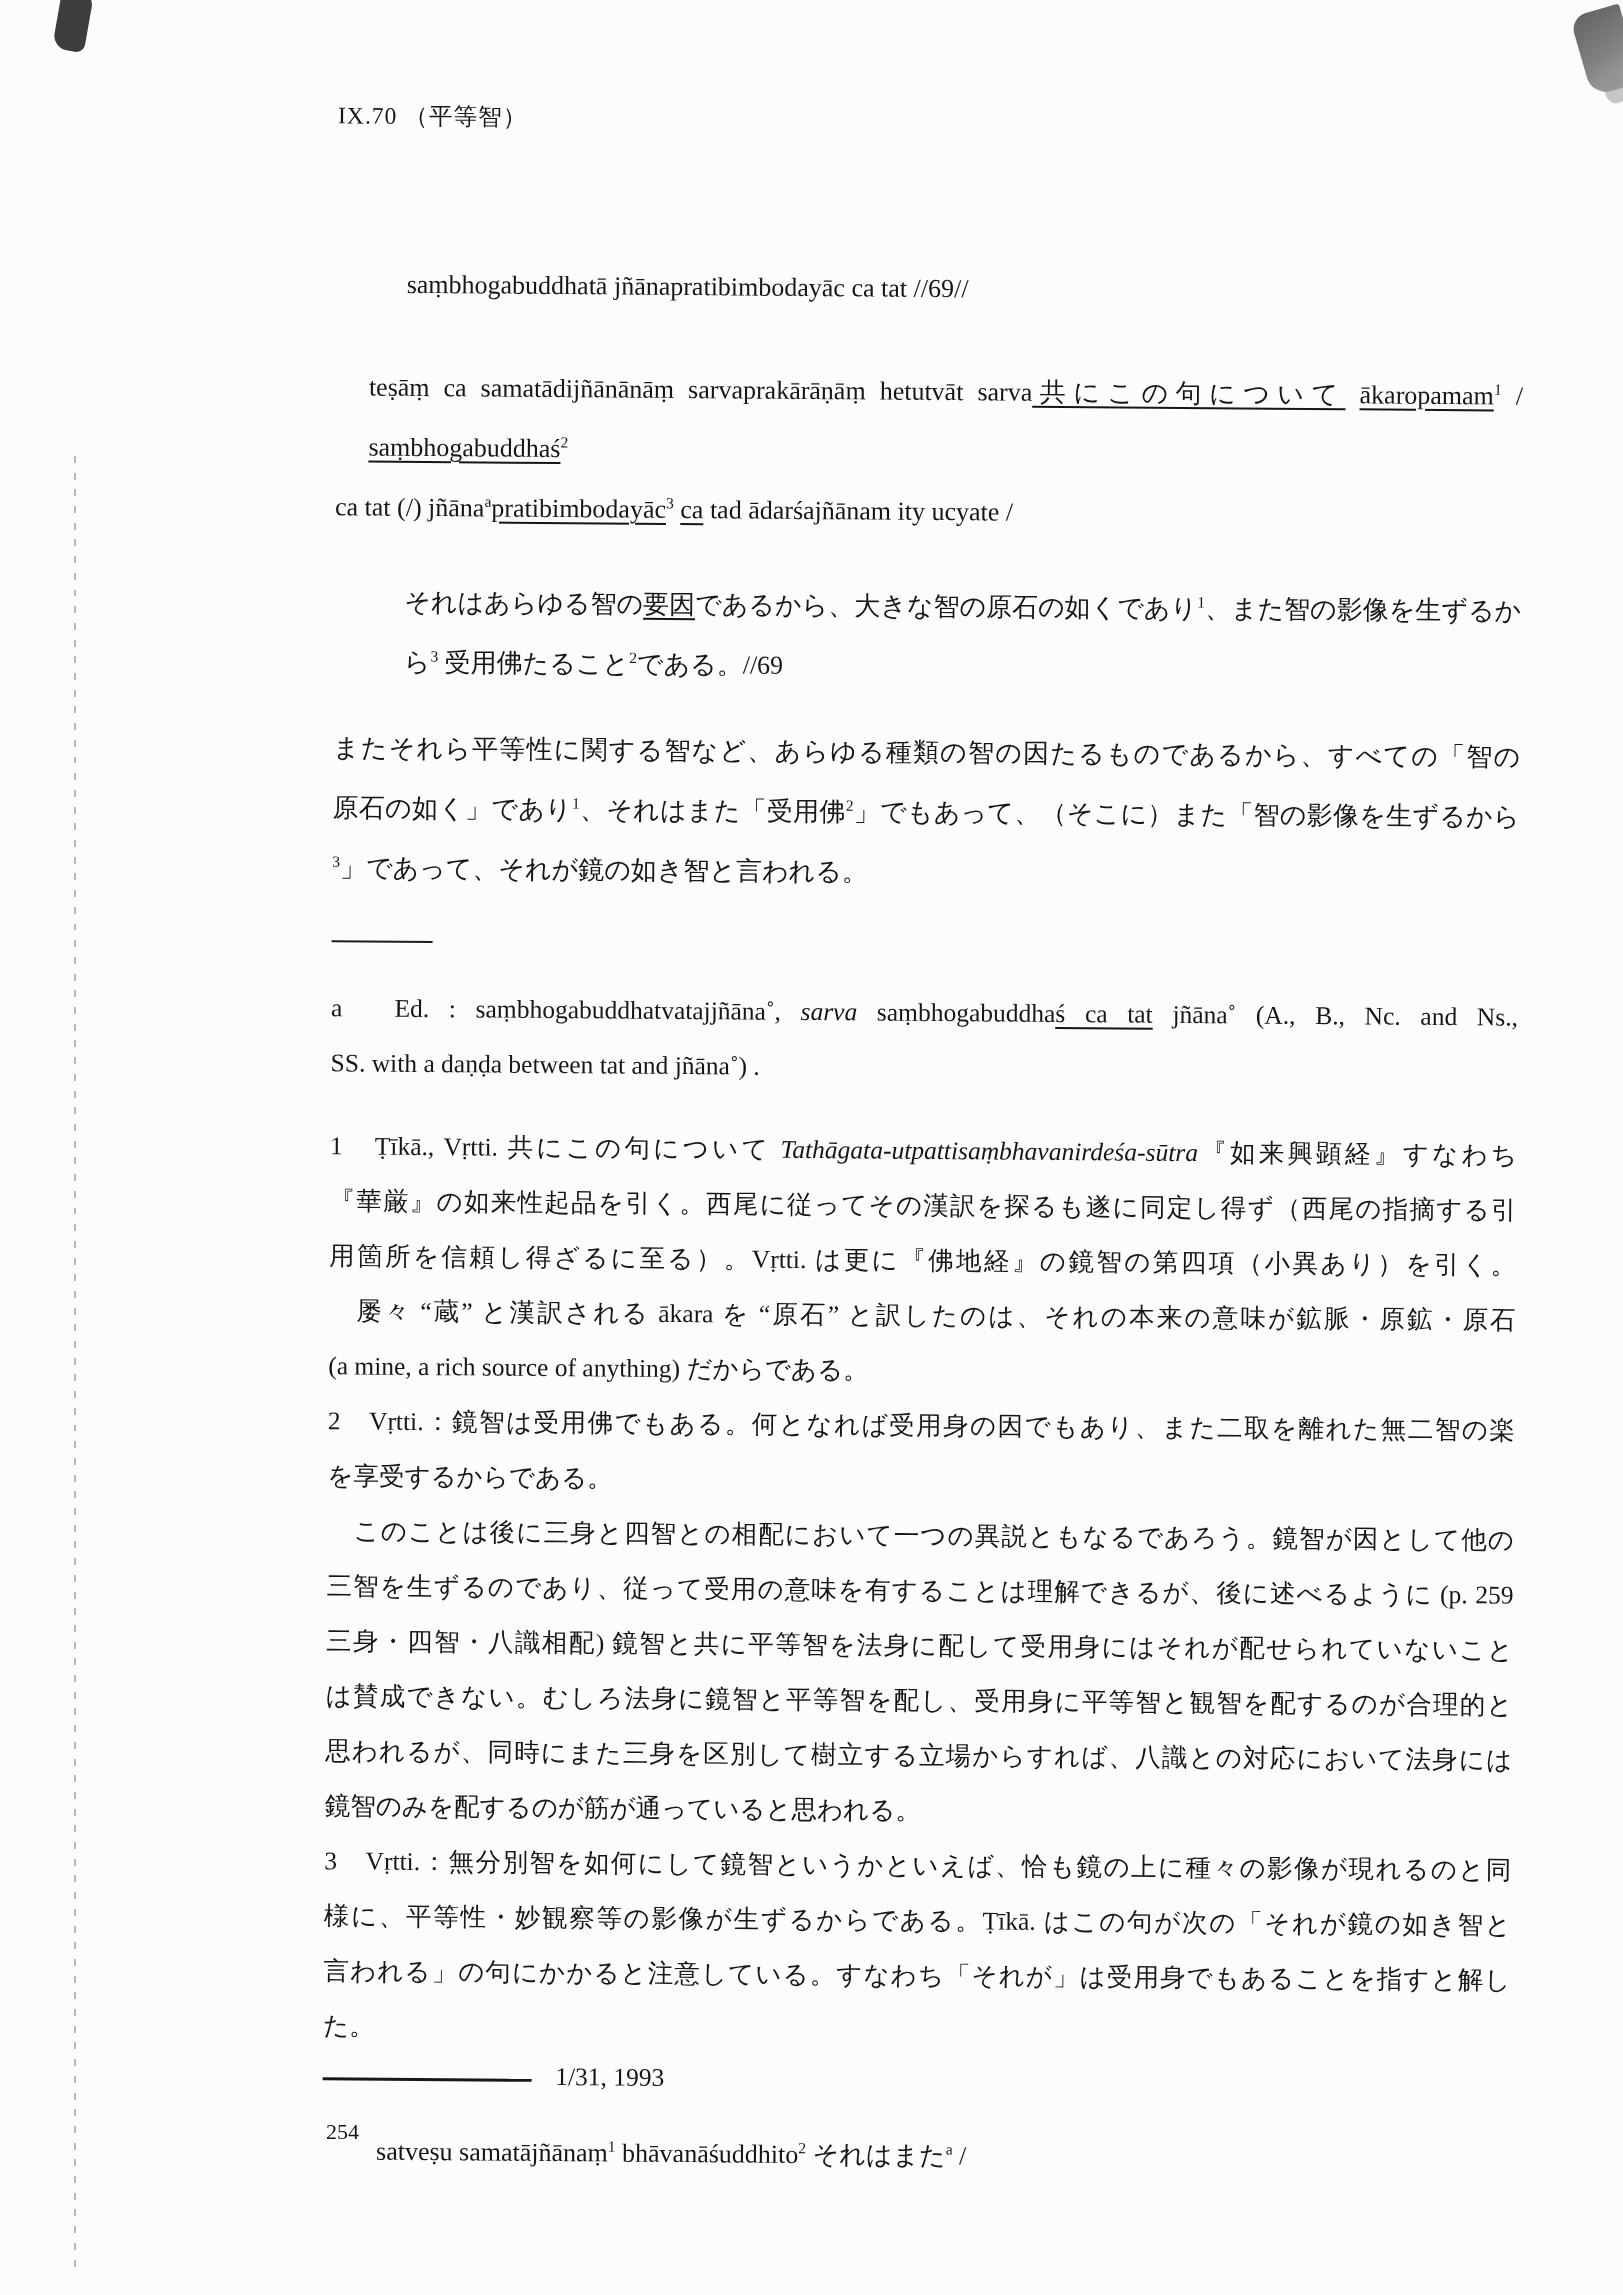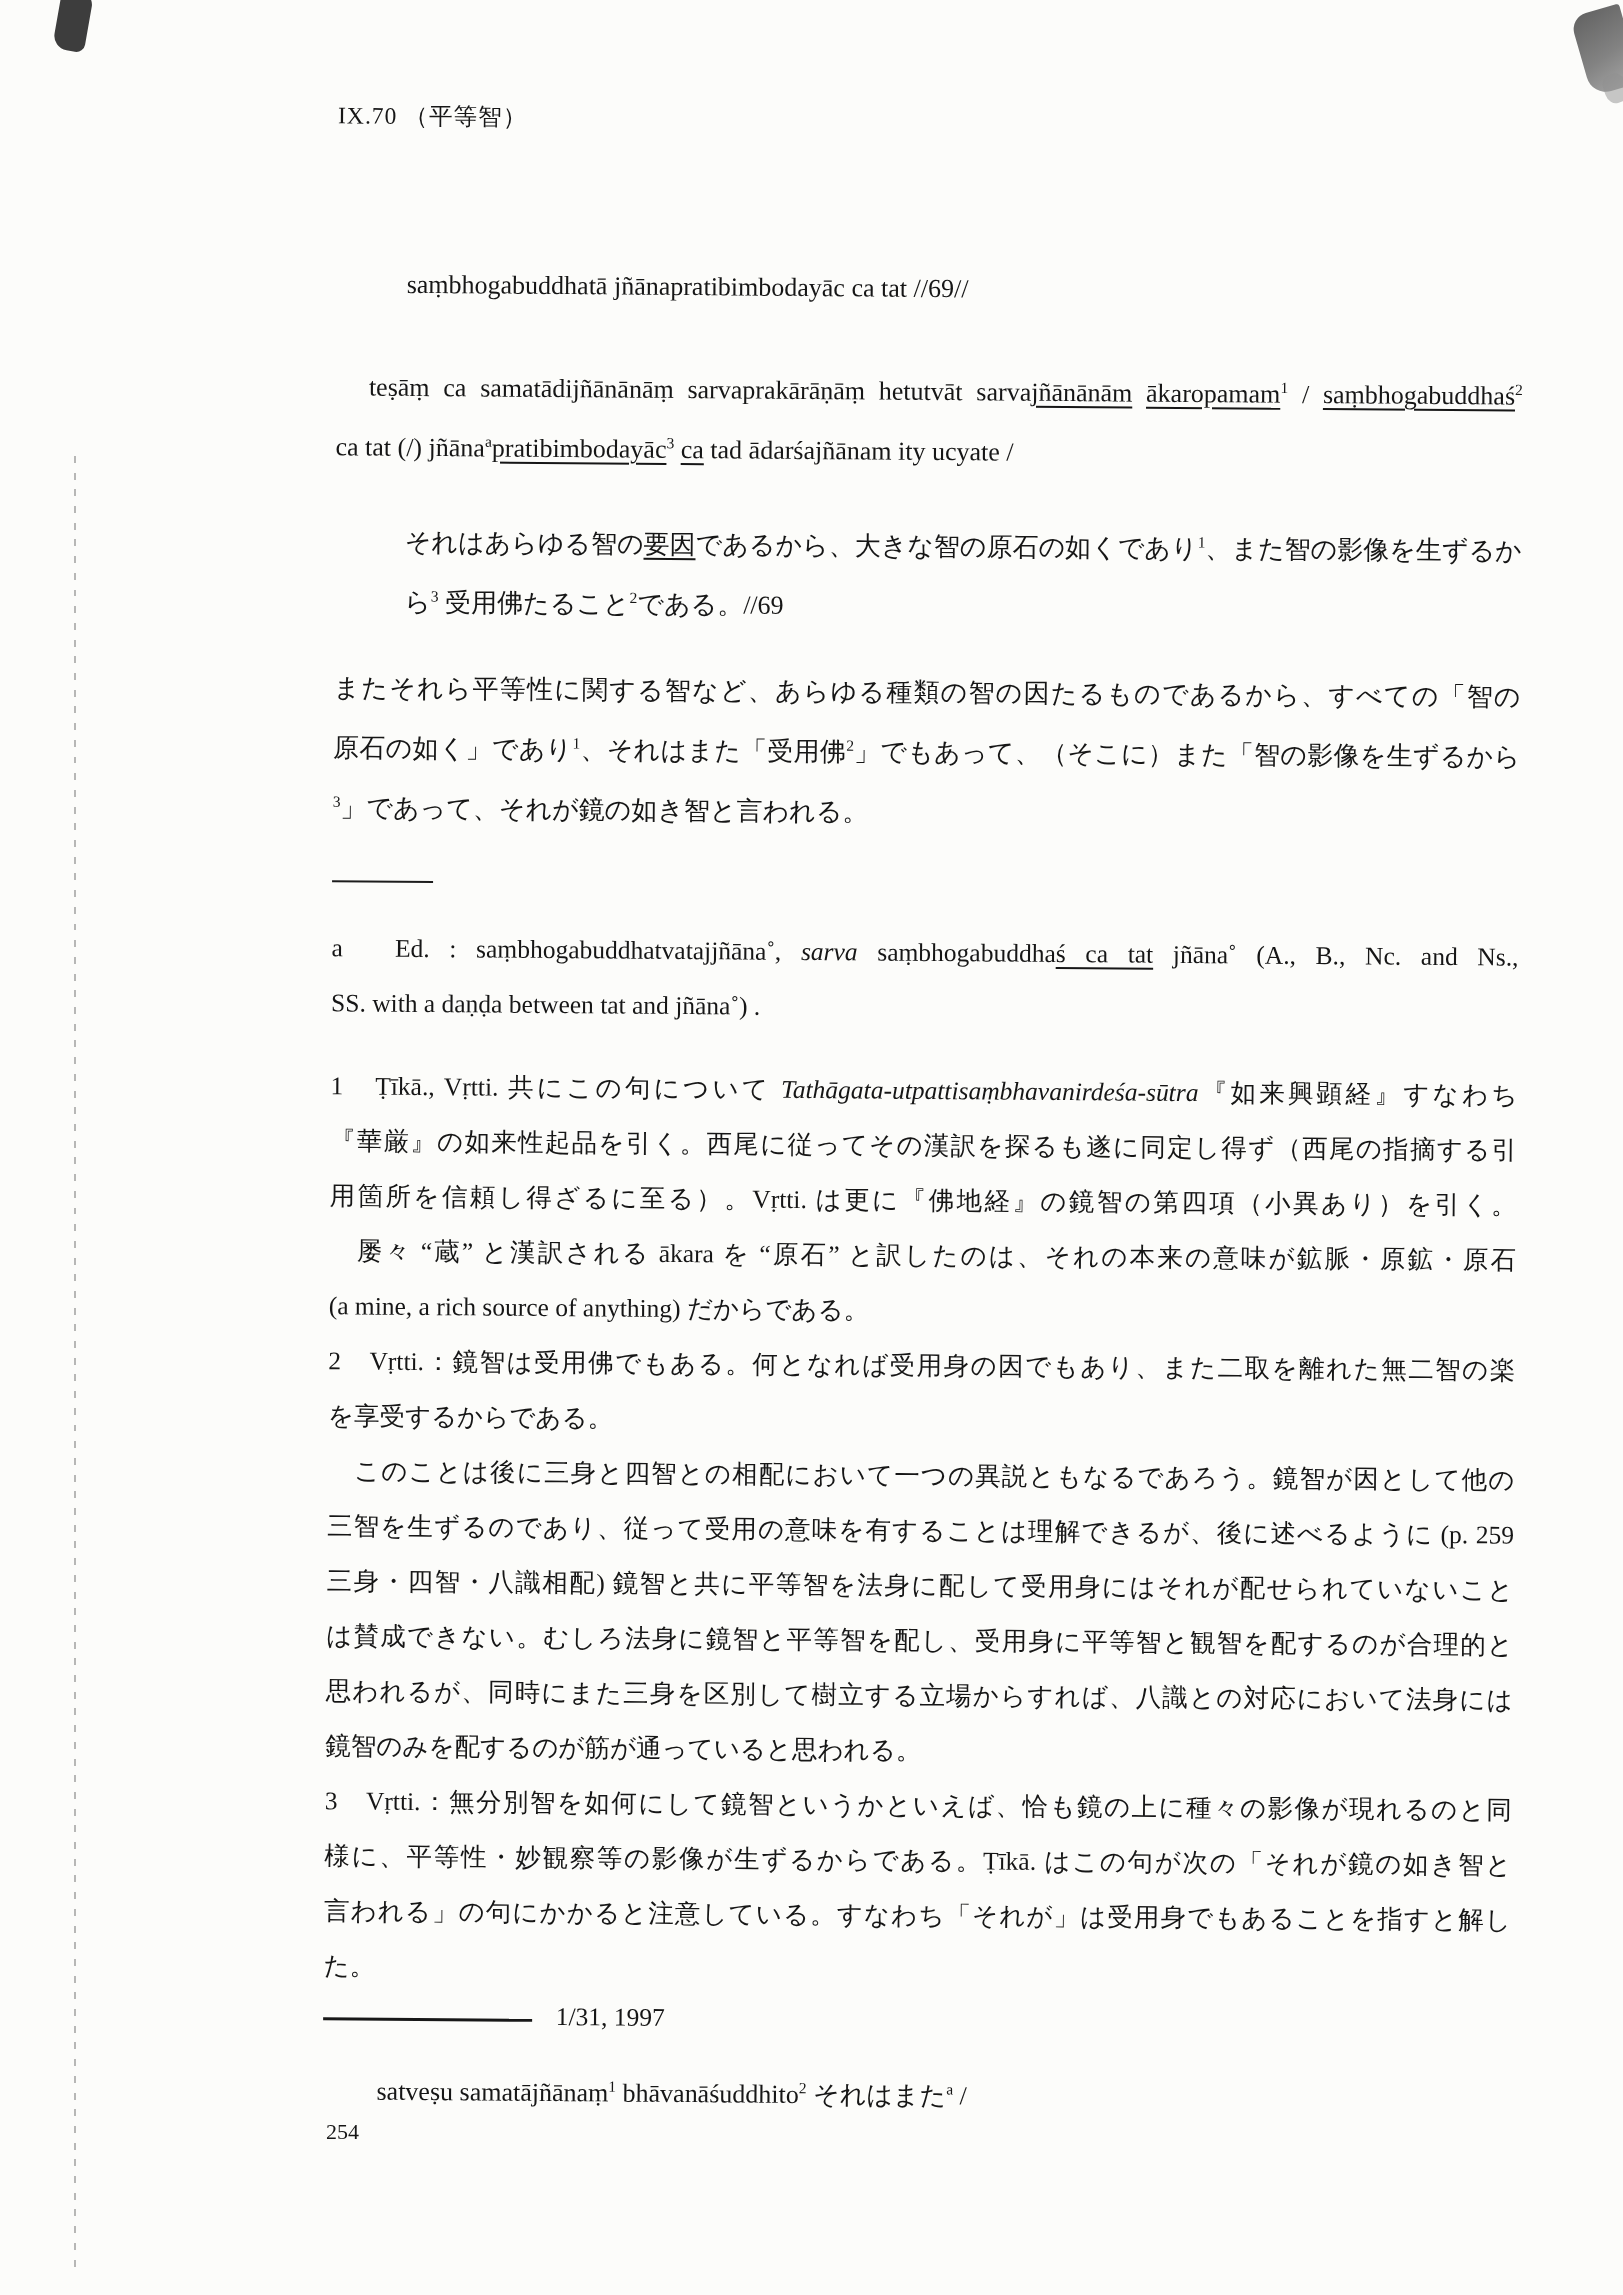--- a/index.html
+++ b/index.html
@@ -55,21 +55,21 @@
 <div class="smudge-tr2"></div>
 <div class="edge-line"></div>
 
 <div class="content">
 
   <div class="header">IX.70 （平等智）</div>
 
   <div class="verse-line"><span>saṃbhogabuddhatā jñānapratibimbodayāc ca tat //69//</span></div>
 
   <div class="skt-block">
-    <div class="full indent"><span>teṣāṃ ca samatādijñānānāṃ sarvaprakārāṇāṃ hetutvāt sarva</span><span class="u">jñānānām</span><span> </span><span class="u">ākaropamam</span><sup>1</sup><span> / </span><span class="u">saṃbhogabuddhaś</span><sup>2</sup></div>
+    <div class="full indent"><span>teṣāṃ ca samatādijñānānāṃ sarvaprakārāṇāṃ hetutvāt sarva</span><span class="u">共にこの句について</span><span> </span><span class="u">ākaropamam</span><sup>1</sup><span> / </span><span class="u">saṃbhogabuddhaś</span><sup>2</sup></div>
     <div><span>ca tat (/) jñāna</span><sup>a</sup><span class="u">pratibimbodayāc</span><sup>3</sup><span> </span><span class="u">ca</span><span> tad ādarśajñānam ity ucyate /</span></div>
   </div>
 
   <div class="jp-verse">
     <div class="full"><span>それはあらゆる智の</span><span class="u">要因</span><span>であるから、大きな智の原石の如くであり</span><sup>1</sup><span>、また智の影像を生ずるか</span></div>
     <div><span>ら</span><sup>3</sup><span> 受用佛たること</span><sup>2</sup><span>である。//69</span></div>
   </div>
 
   <div class="jp-comm">
     <div class="full"><span>またそれら平等性に関する智など、あらゆる種類の智の因たるものであるから、すべての「智の</span></div>
@@ -101,21 +101,21 @@
     <div><span>鏡智のみを配するのが筋が通っていると思われる。</span></div>
 
     <div class="full"><span>3　Vṛtti.：無分別智を如何にして鏡智というかといえば、恰も鏡の上に種々の影像が現れるのと同</span></div>
     <div class="full"><span>様に、平等性・妙観察等の影像が生ずるからである。Ṭīkā. はこの句が次の「それが鏡の如き智と</span></div>
     <div class="full"><span>言われる」の句にかかると注意している。すなわち「それが」は受用身でもあることを指すと解し</span></div>
     <div><span>た。</span></div>
   </div>
 
   <div class="date-row">
     <div class="date-rule"></div>
-    <span>1/31, 1997</span>
+    <span>1/31, 1993</span>
   </div>
 
   <div class="verse70"><span>satveṣu samatājñānaṃ</span><sup>1</sup><span> bhāvanāśuddhito</span><sup>2</sup><span> それはまた</span><sup>a</sup><span> /</span></div>
 
 </div>
 
 <div class="page-number">254</div>
 
 
 </body></html>

